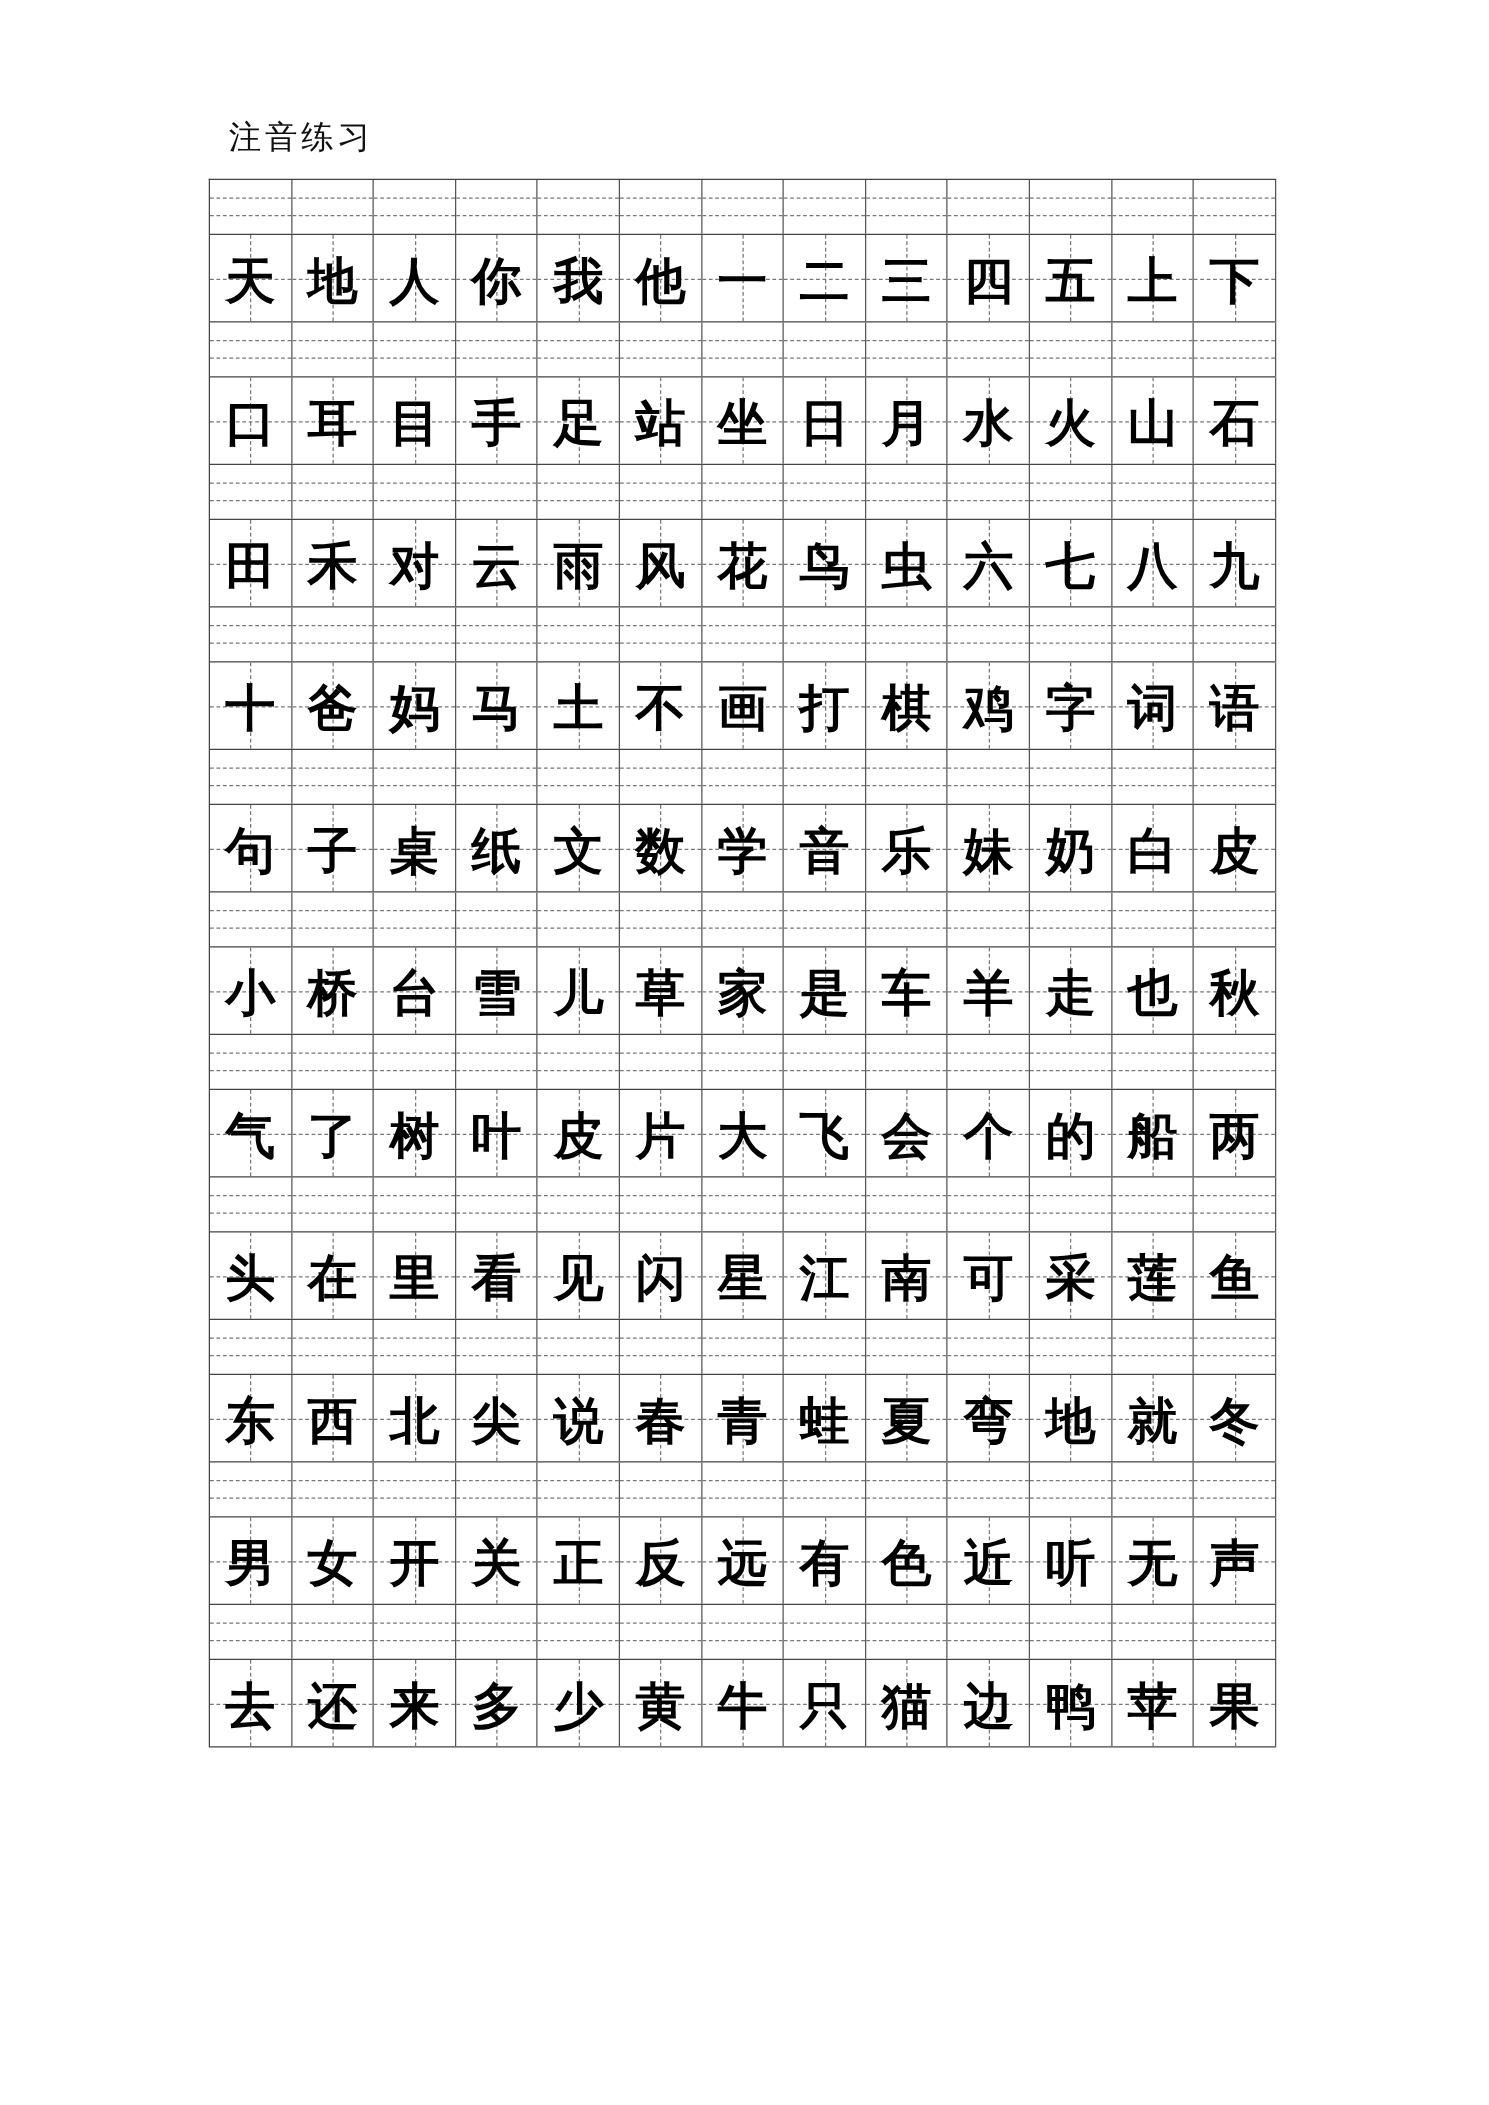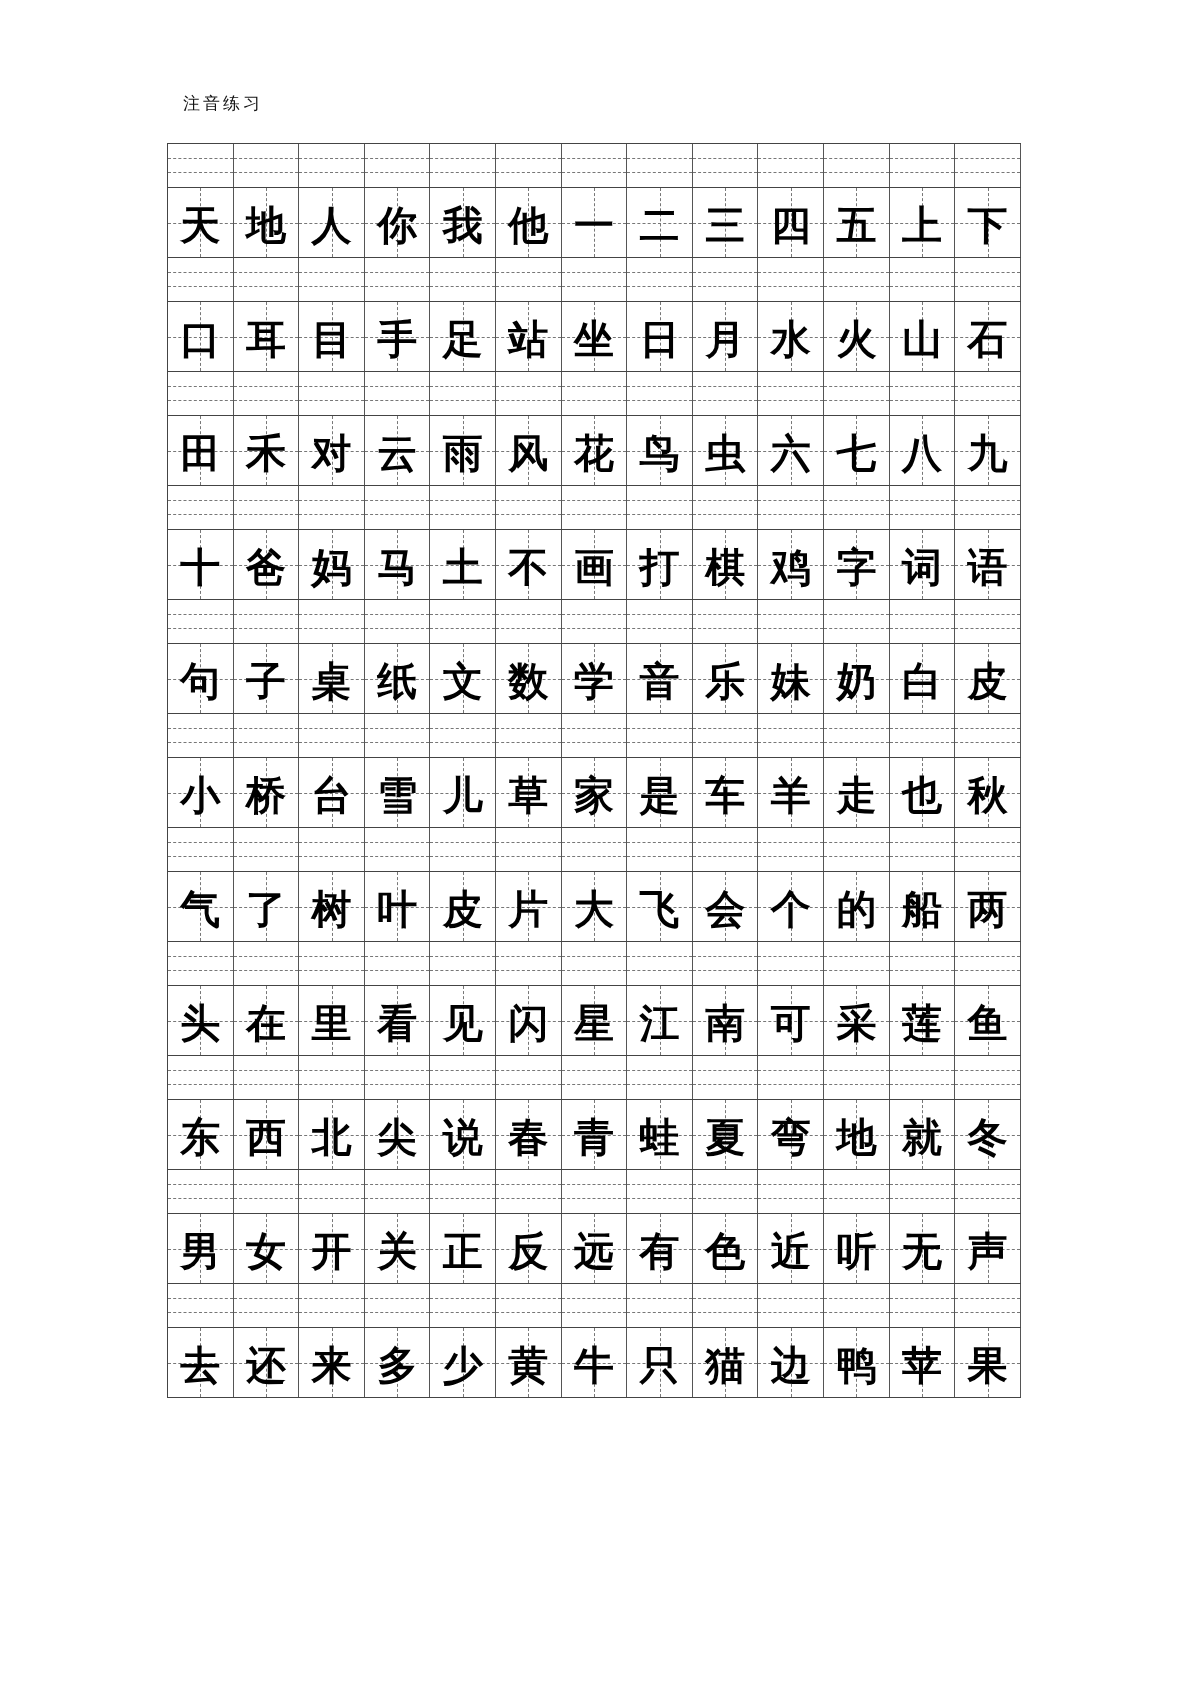--- a/index.html
+++ b/index.html
@@ -1,18 +1,18 @@
 <!DOCTYPE html>
 <html><head>
 <meta charset="utf-8">
 <style>
   html, body { margin: 0; padding: 0; background: #ffffff; }
   body { width: 1191px; height: 1684px; position: relative; overflow: hidden;
          font-family: "DejaVu Serif", "Liberation Serif", serif; color: #000; }
-  .title { position: absolute; left: 183px; top: 92px; font-size: 17px; letter-spacing: 3px;
+  .title { position: absolute; left: 183px; top: 92px; font-size: 26px; letter-spacing: 3px;
            font-family: "DejaVu Serif", serif; color: #111; }
   .grid { position: absolute; left: 167px; top: 143px; width: 854px;
           border-left: 1.5px solid #444; border-top: 1.5px solid #444; box-sizing: border-box; }
   .unit { display: block; }
   .band { display: flex; height: 44px; box-sizing: border-box; border-bottom: 1.5px solid #444; }
   .bcell { flex: 1 1 0; border-right: 1.5px solid #555; position: relative; box-sizing: border-box; }
   .bcell::before, .bcell::after { content: ""; position: absolute; left: 0; right: 0;
           border-top: 1.5px dashed #777; }
   .bcell::before { top: 14px; }
   .bcell::after { top: 28px; }

